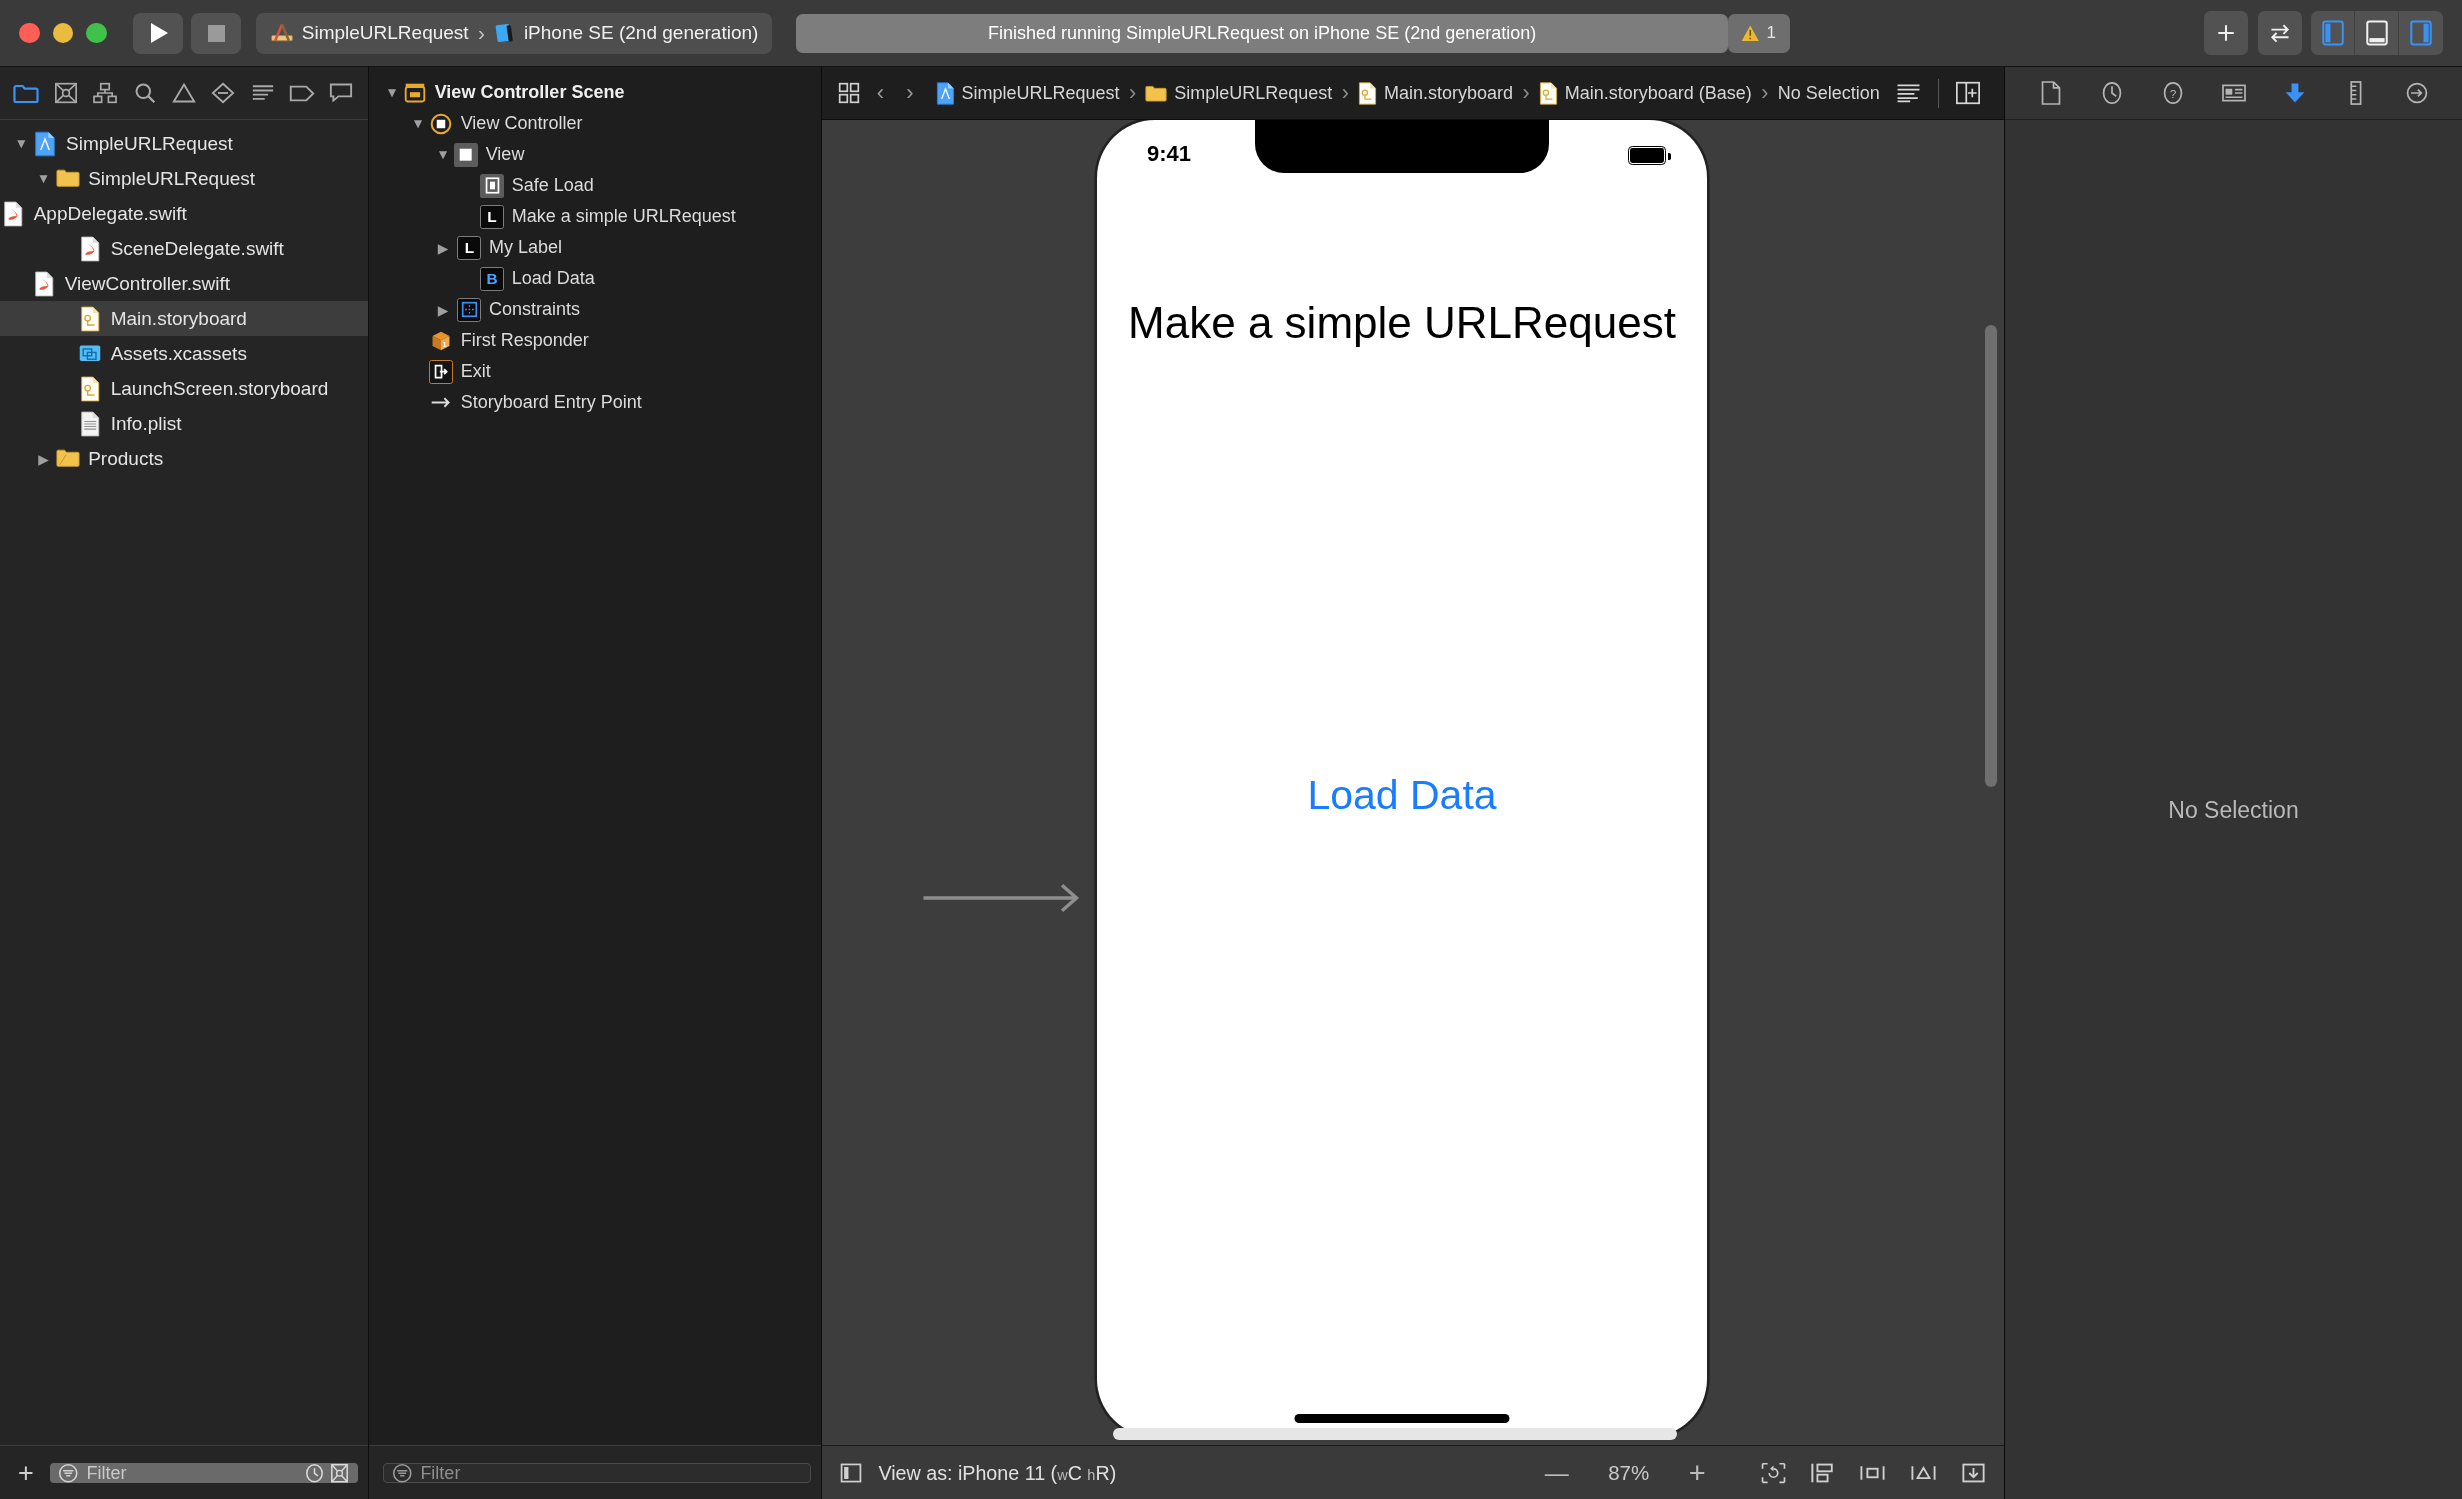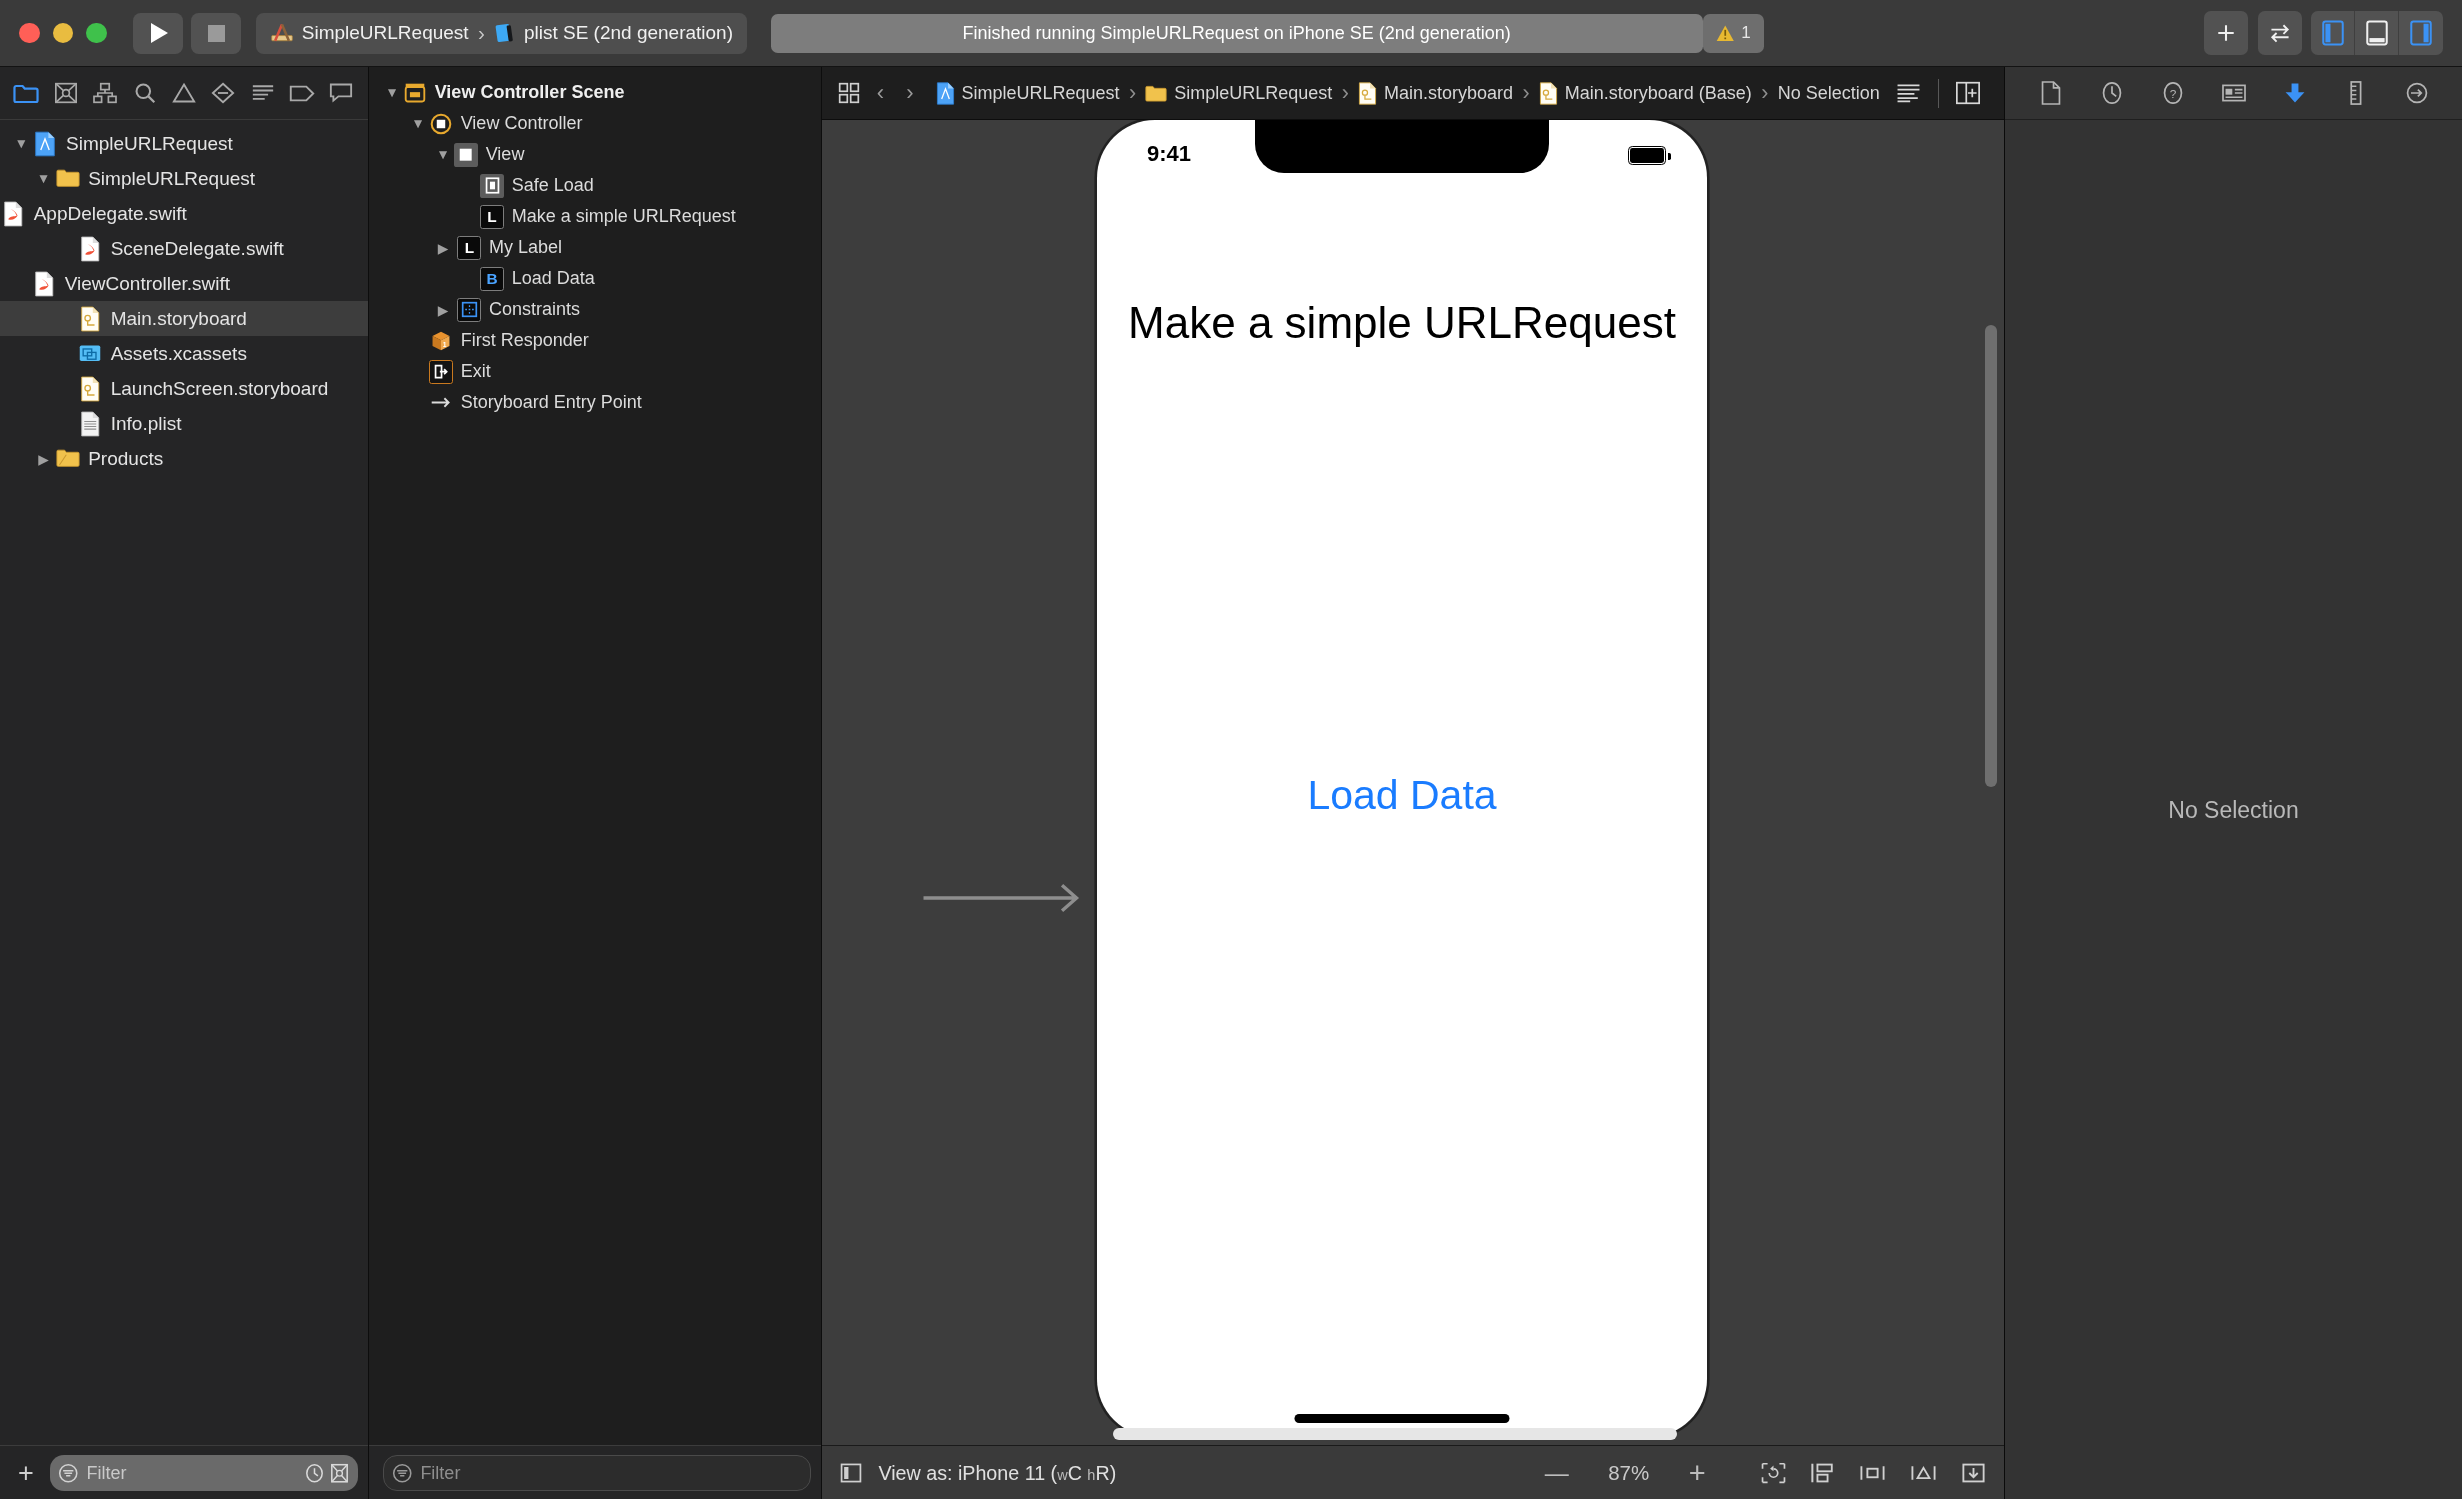--- a/index.html
+++ b/index.html
@@ -150,23 +150,23 @@
 
   .filter-bar {
     height: 55px; flex: 0 0 55px;
     background: #252526;
     border-top: 0.9px solid #3c3c3c;
     display: flex; align-items: center;
     padding: 0 10.3px; gap: 8.5px;
   }
   .plus-btn { width: 31px; color: #cfcfcf; font-size: 27px; display: flex; align-items: center; justify-content: center; }
   .filter-field {
-    flex: 1; height: 36px;
+    flex: 1; height: 20px;
     background: #6a6a6a;
-    border-radius: 14px;
+    border-radius: 4px;
     display: flex; align-items: center;
     padding: 0 8.5px; gap: 7.7px;
     color: #cacaca; font-size: 18px;
   }
   .filter-field.plain { background: #2c2c2c; border: 0.9px solid #4a4a4a; }
   .ff-label { flex: 1; color: #c9c9c9; }
   .ff-right { display: flex; align-items: center; gap: 6px; color: #d8d8d8; }
 
   
   .outline {
@@ -342,21 +342,21 @@
         </svg>
       </span>
       <span>SimpleURLRequest</span>
       <span class="sep">›</span>
       <span class="ico">
         <svg width="22" height="22" viewBox="0 0 26 26">
           <rect x="3" y="3" width="16" height="20" rx="2" fill="#3da9f5" transform="rotate(-8 11 13)"></rect>
           <rect x="16" y="4" width="5" height="19" rx="1.5" fill="#16181b" transform="rotate(-8 18 13)"></rect>
         </svg>
       </span>
-      <span>plist SE (2nd generation)</span>
+      <span>iPhone SE (2nd generation)</span>
     </div>
 
     <div class="status-chip">
       <span>Finished running SimpleURLRequest on iPhone SE (2nd generation)</span>
     </div>
 
     <div class="warn-chip">
       <span class="ico">
         <svg width="20.5" height="20.5" viewBox="0 0 24 24">
           <path d="M12 3 L22 21 L2 21 Z" fill="#e8b931"></path>

